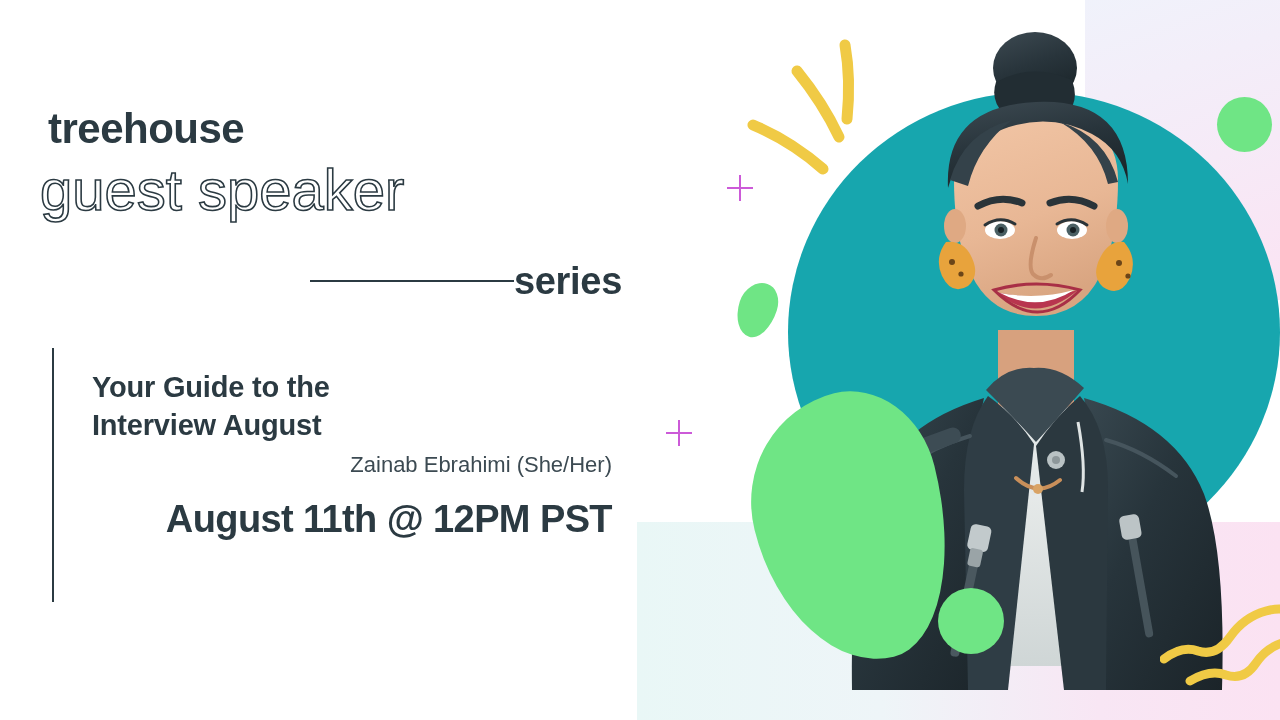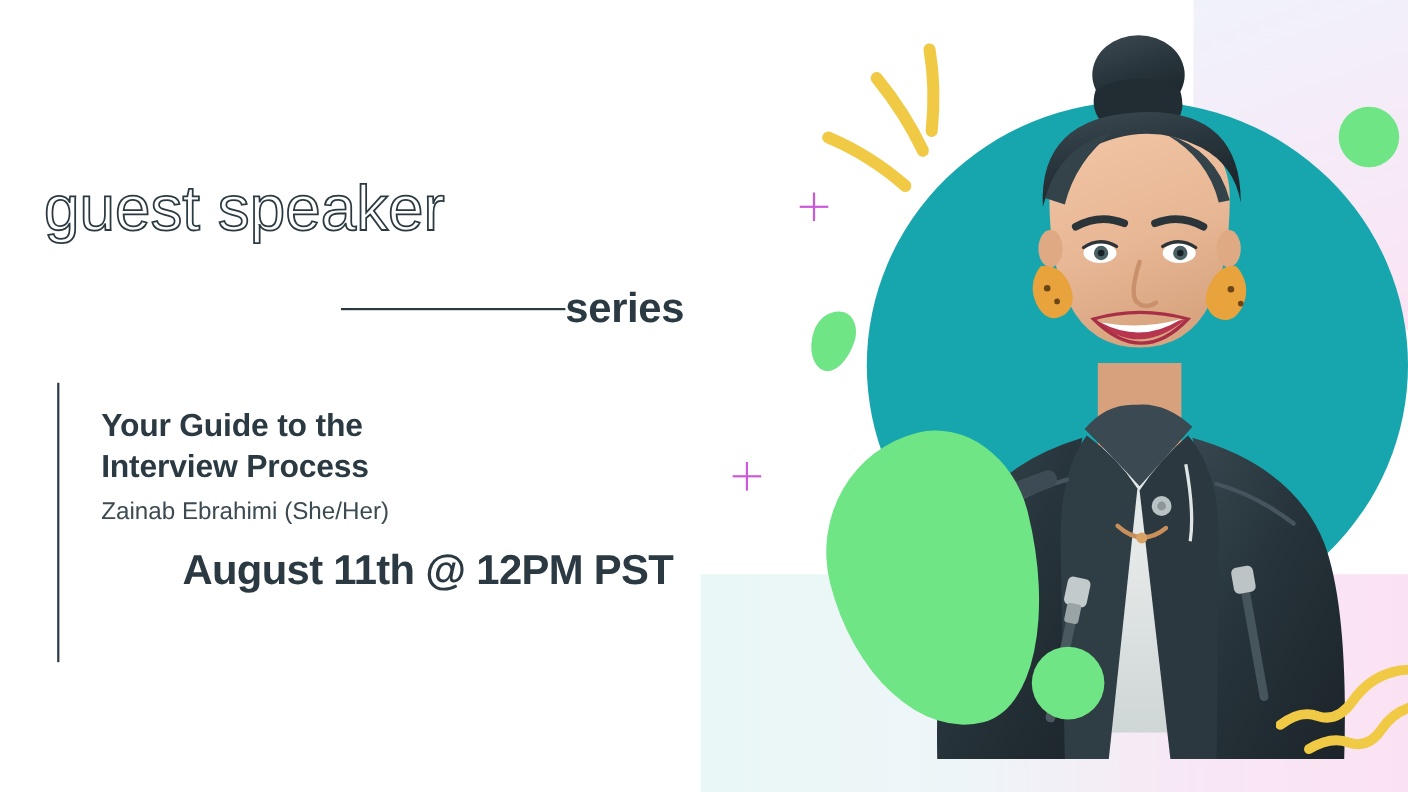--- a/index.html
+++ b/index.html
@@ -131,21 +131,21 @@
 
   .info-block { position:absolute; left:92px; top:368px; width:520px; }
 
   .talk-title {
     font-size:29px; font-weight:600; color:#2b3a42;
     line-height:1.32; letter-spacing:-0.2px;
     margin-bottom:4px;
   }
   .speaker-name, .speaker-role {
     font-size:22px; font-weight:400; color:#3c4a52;
-    line-height:1.42; letter-spacing:0px;
+    line-height:1.42; letter-spacing:0px;text-align:right;
   }
   .datetime {
     margin-top:20px;
     font-size:38px; font-weight:700; color:#2b3a42;
     letter-spacing:-0.6px; line-height:1;text-align:right;
   }
 </style>
 </head>
 <body>
 
@@ -277,32 +277,33 @@
     </svg>
   </div>
 
   <div class="squiggles">
     <svg width="130" height="110" viewBox="0 0 130 110" xmlns="http://www.w3.org/2000/svg">
       <path d="M4 74 q18 -14 34 -8 q18 6 32 -14 q14 -20 36 -26 q14 -4 24 0" stroke="#f0ca45" stroke-width="9" stroke-linecap="round" fill="none"></path>
       <path d="M30 96 q20 -12 36 -6 q18 6 30 -12 q12 -18 34 -22" stroke="#f0ca45" stroke-width="9" stroke-linecap="round" fill="none"></path>
     </svg>
   </div>
 
+  <div class="brand">treehouse</div>
 
   <div class="headline-outline">guest speaker</div>
 
   <div class="series-row">
     <span class="series-rule"></span>
     <span class="series-word">series</span>
   </div>
 
   <div class="accent-bar"></div>
 
   <div class="info-block">
     <div class="talk-title">
       <div>Your Guide to the</div>
-      <div>Interview Process</div>
+      <div>Interview August</div>
     </div>
     <div class="speaker-name">Zainab Ebrahimi (She/Her)</div>
     <div class="datetime">August 11th @ 12PM PST</div>
   </div>
 
 </div>
 
 </body></html>

